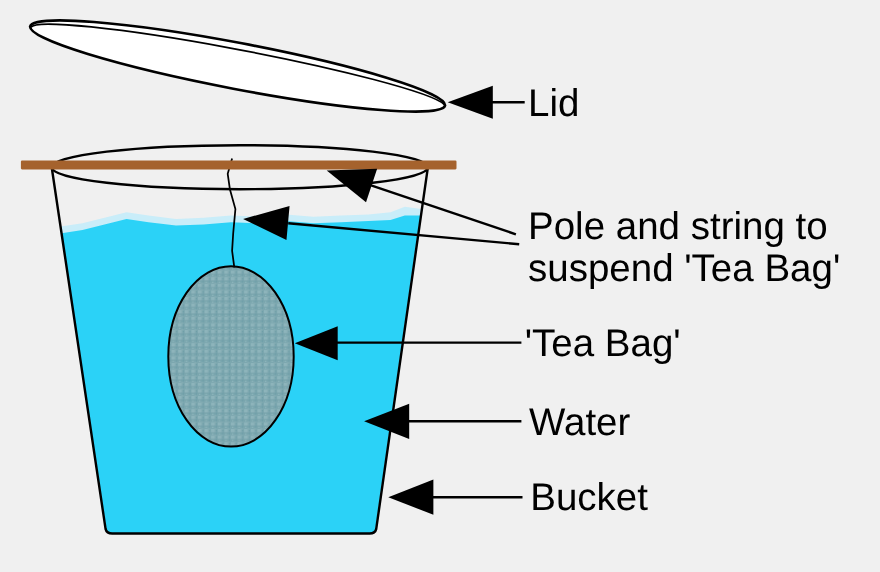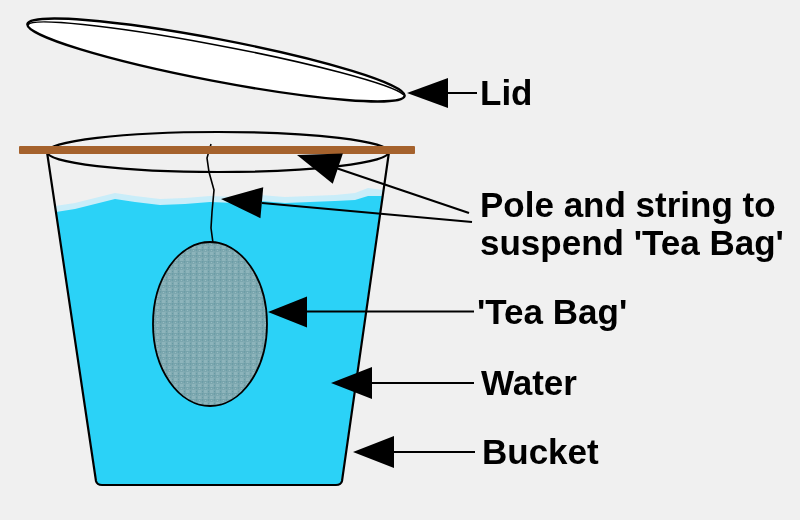--- a/index.html
+++ b/index.html
@@ -8,21 +8,20 @@
     width: 800px;
     height: 520px;
     background: #f0f0f0;
     overflow: hidden;
     font-family: "Liberation Sans", sans-serif;
   }
   #stage {
     width: 800px;
     height: 520px;
     position: relative;
-    font-weight: bold;
   }
   svg { display: block; }
   .ink { stroke: #000000; fill: none; }
   .w2  { stroke-width: 2.2; }
   .w16 { stroke-width: 1.6; }
   .arrow-head { fill: #000000; stroke: none; }
   .arrow-line { stroke: #000000; stroke-width: 2.2; fill: none; }
   .lbl {
     font-family: "Liberation Sans", sans-serif;
     font-size: 35px;

